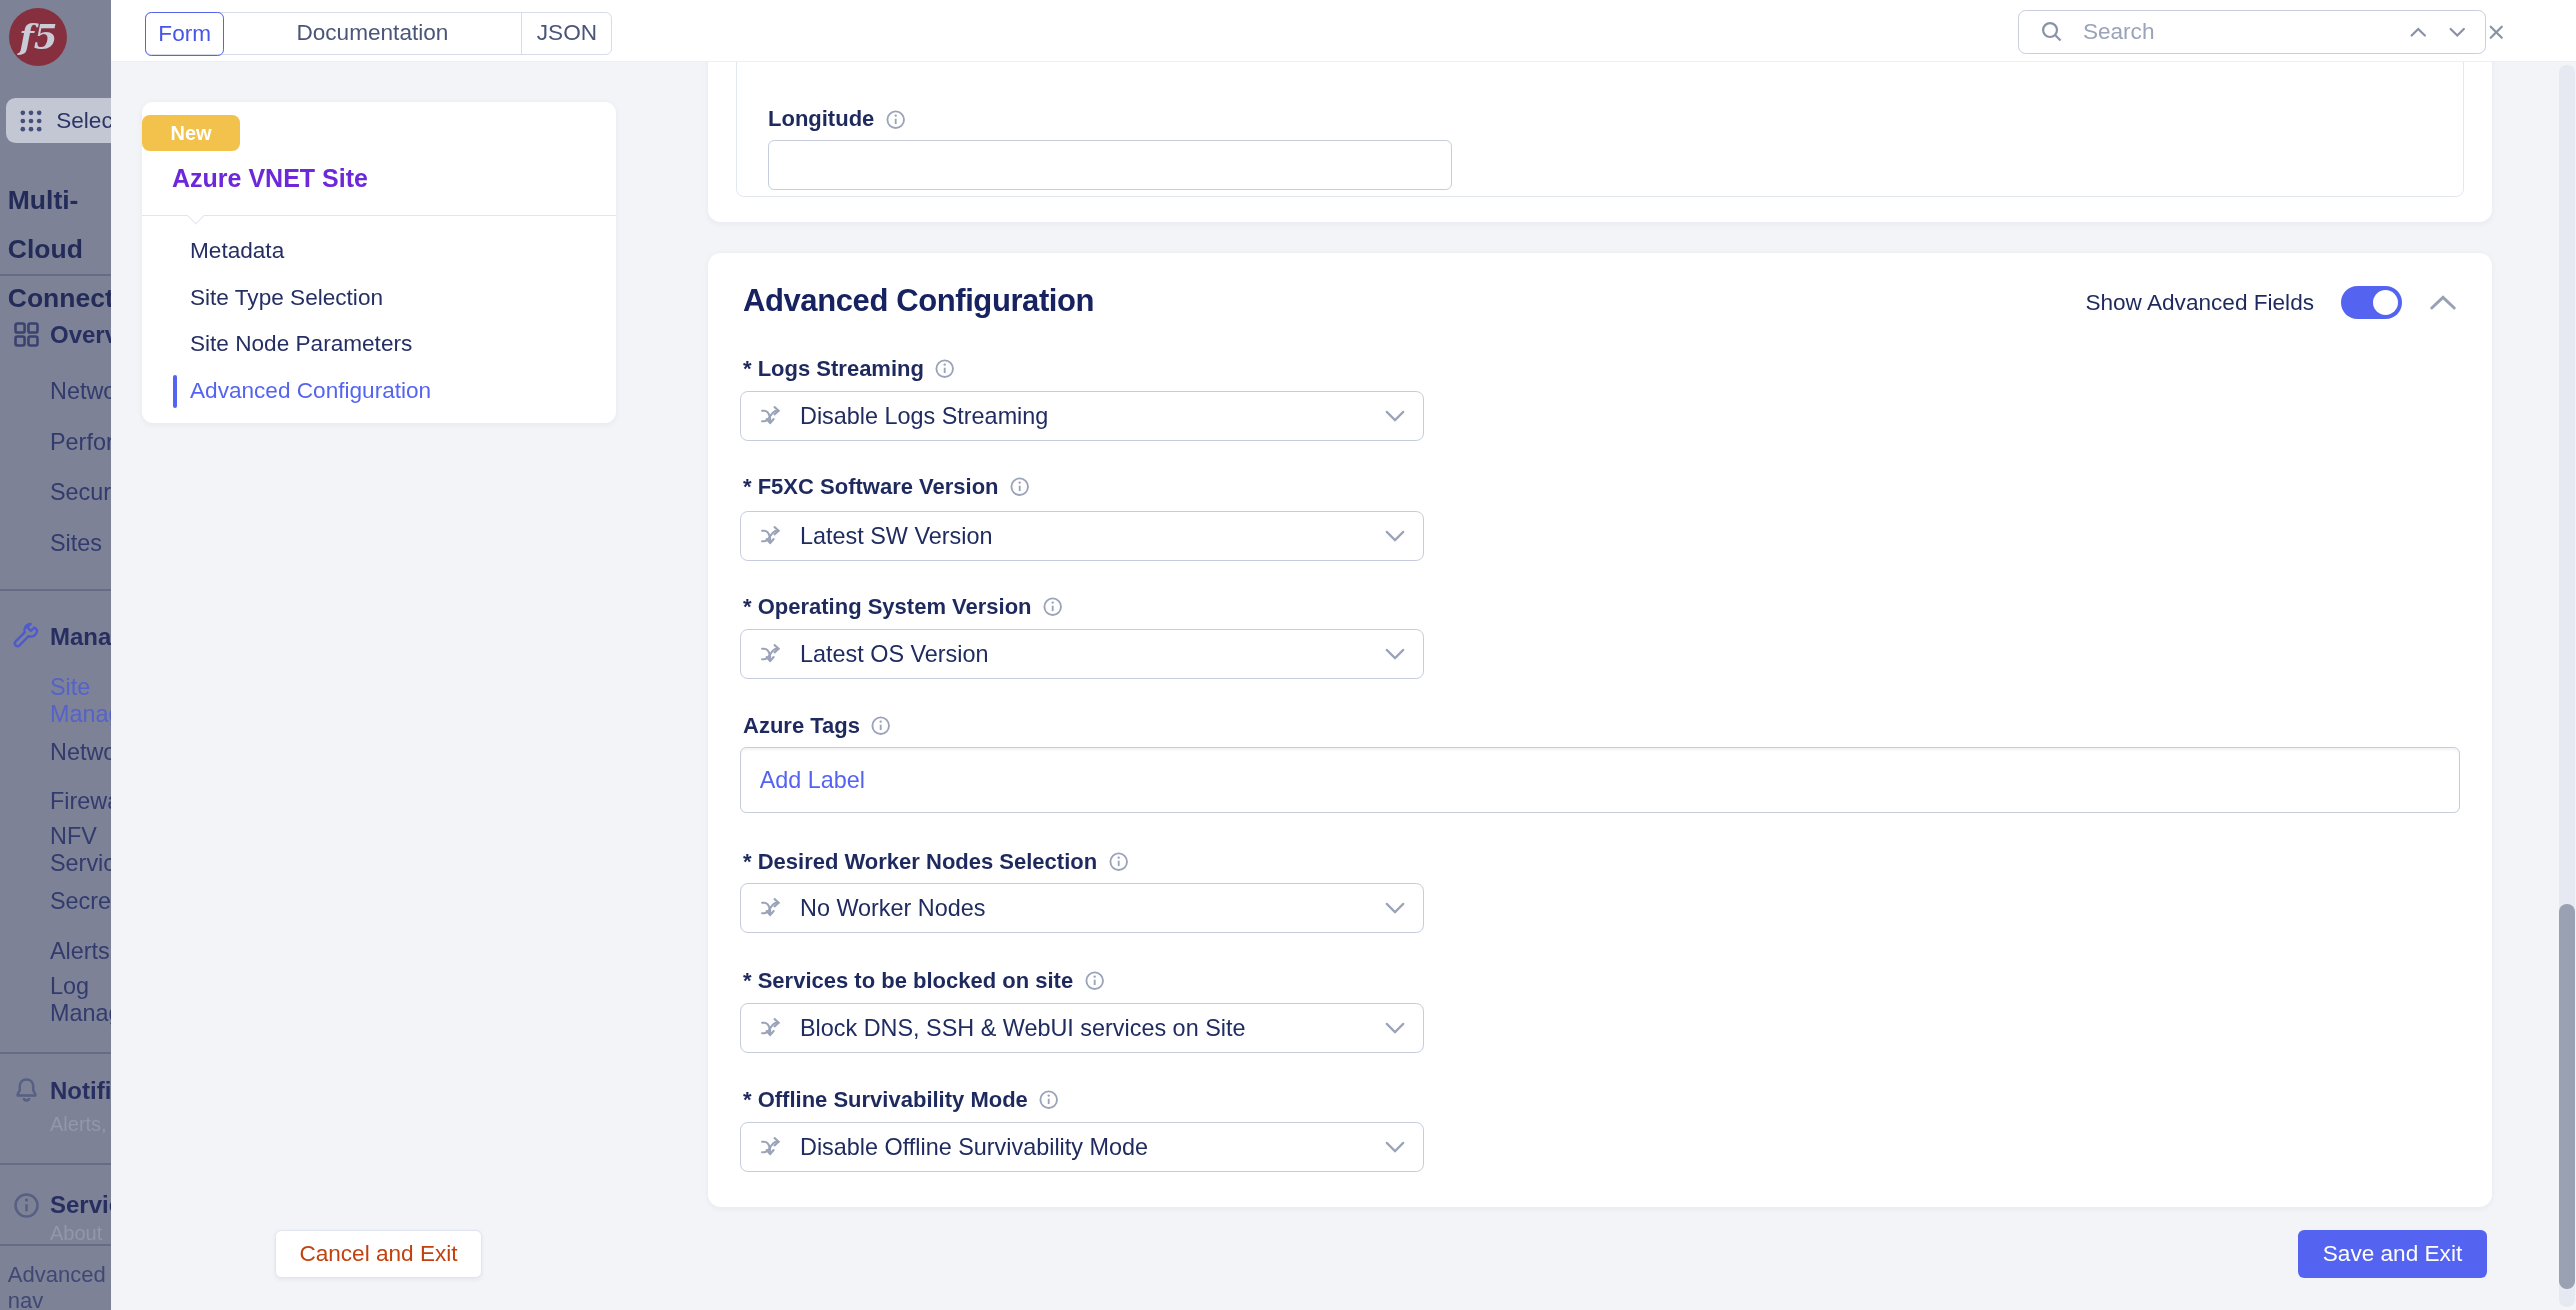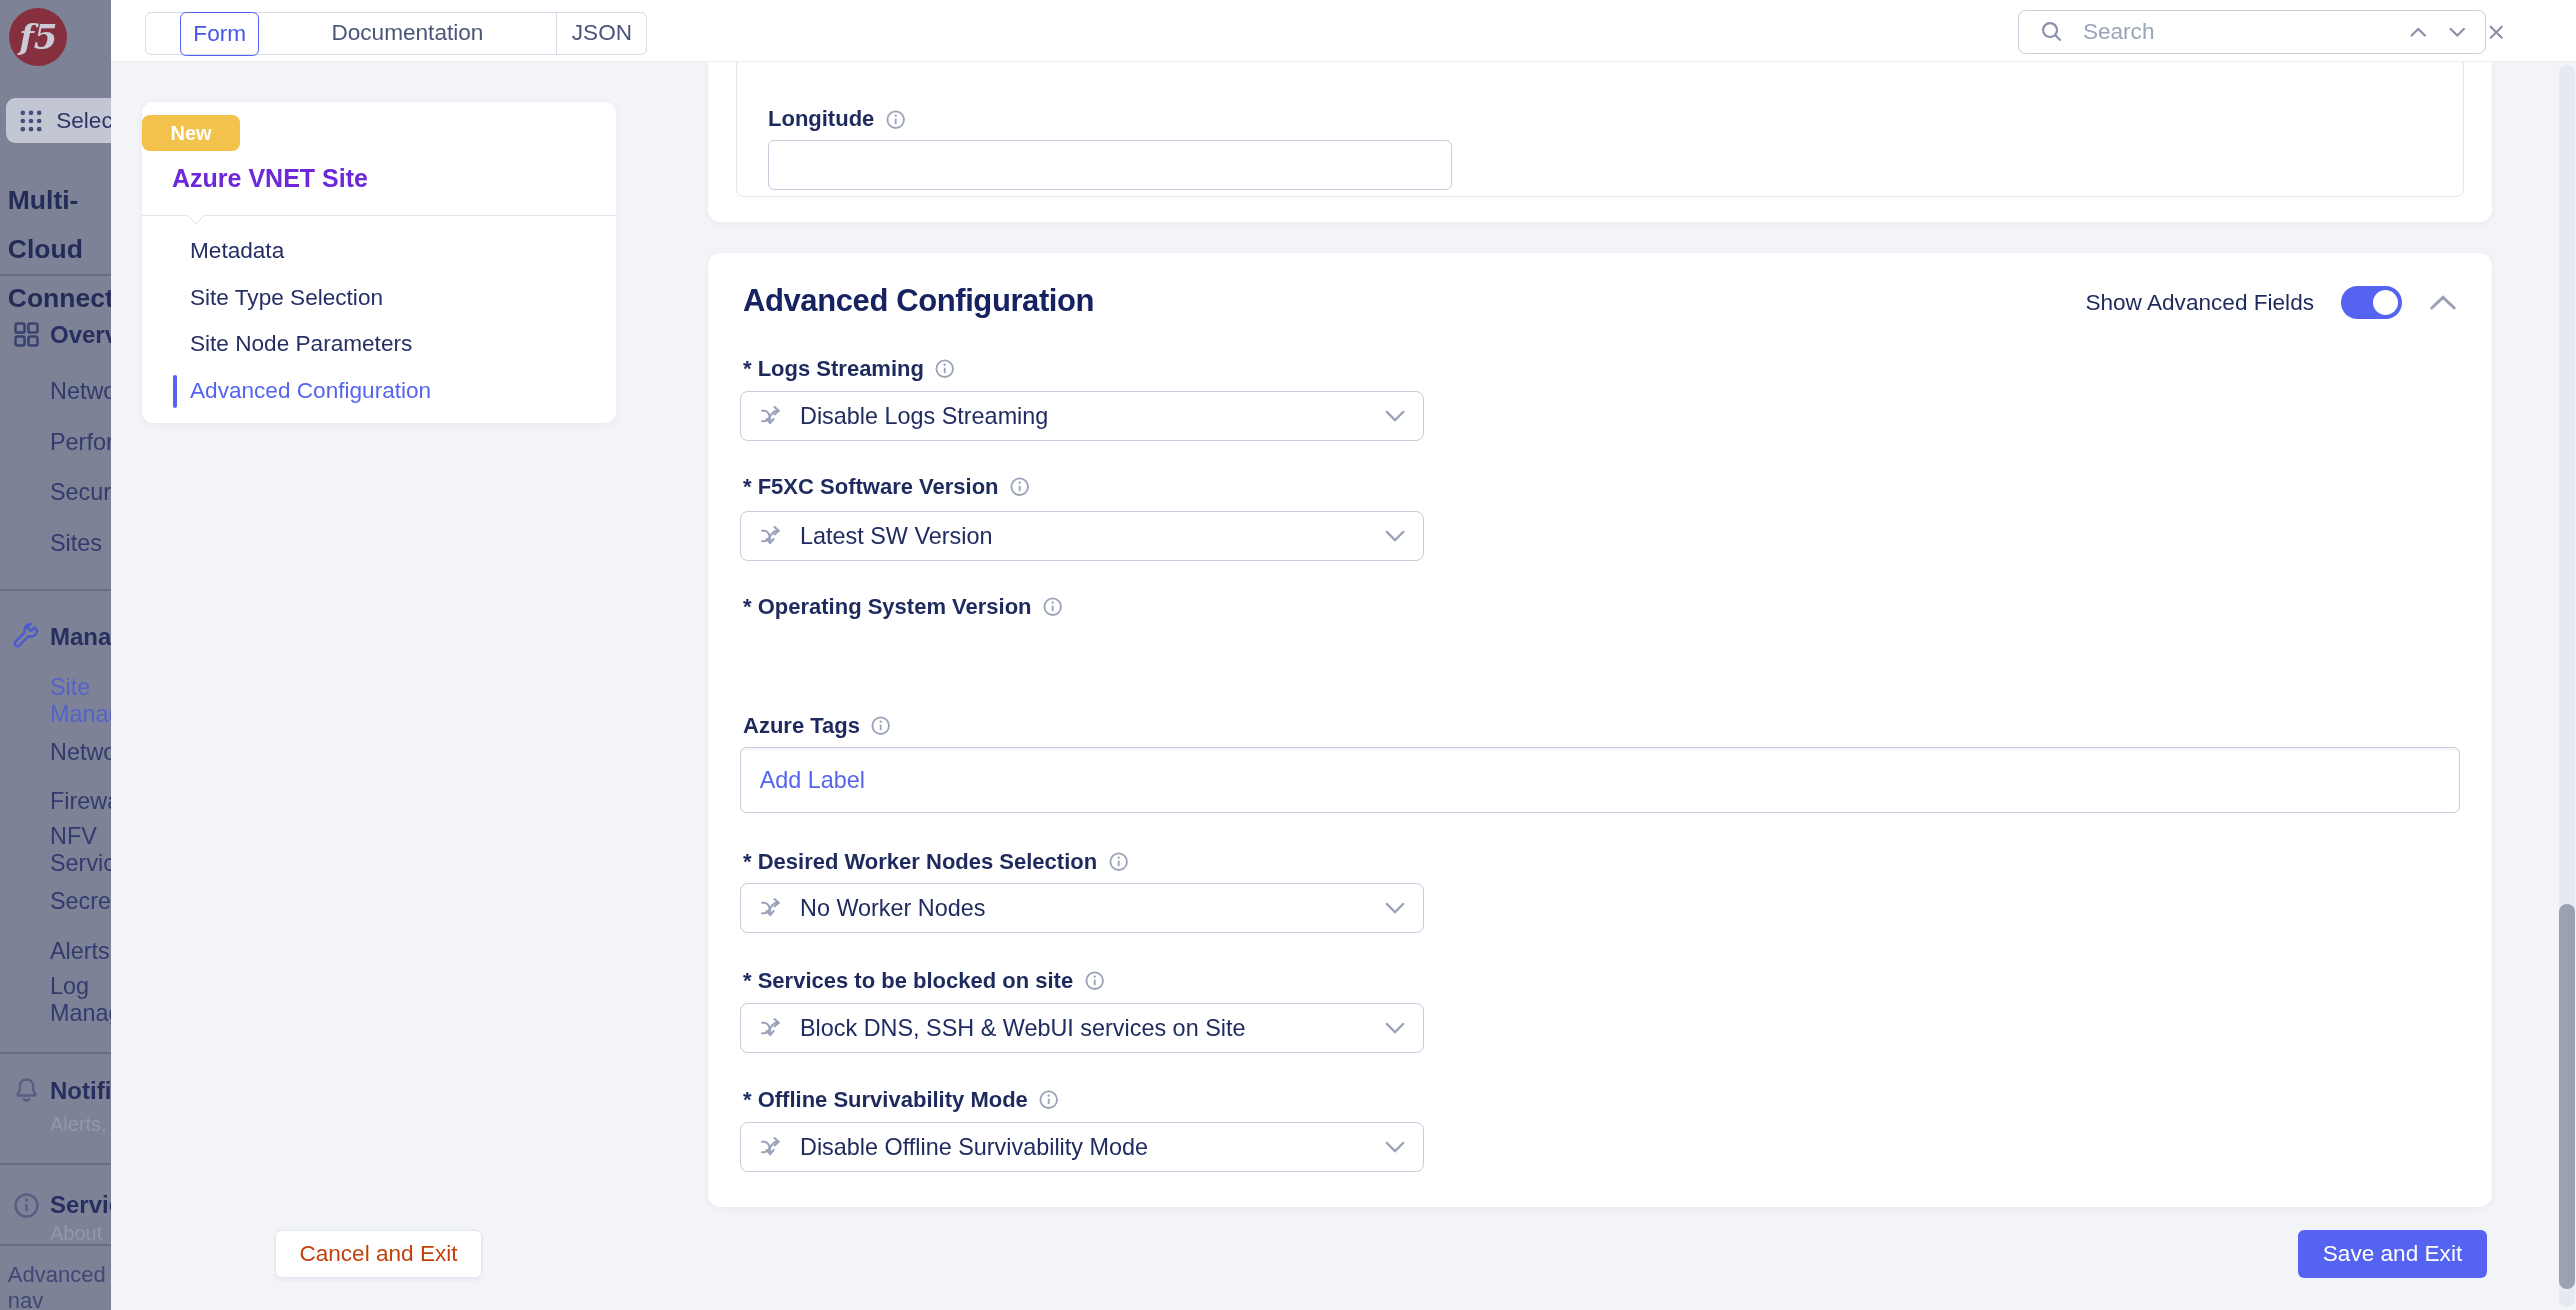--- a/index.html
+++ b/index.html
@@ -17,21 +17,21 @@
   .sb-div { position:absolute; left:0; width:111px; height:1.6px; background:rgba(45,52,88,0.28); }
   .sb-sect { position:absolute; left:50px; transform:translateY(-50%); font-size:24px; font-weight:bold; color:#272f60; }
   .sb-item { position:absolute; left:50px; transform:translateY(-50%); font-size:23.4px; color:#323b6d; }
   .sb-item.active { color:#5562c9; }
   .sb-sub { position:absolute; left:50px; transform:translateY(-50%); font-size:20px; color:#9298ac; }
   .sb-ic { position:absolute; left:11px; width:31px; height:31px; }
   .advnav { position:absolute; left:7.8px; top:1262px; font-size:22px; color:#3f4874; }
 
   
   .mheader { position:absolute; left:111px; top:0; width:2465px; height:62px; background:#ffffff; border-bottom:0.8px solid #eceef4; z-index:2; }
-  .tabgroup { position:absolute; left:34px; top:11.7px; height:43px; display:flex; border:0.8px solid #d8dce8; border-radius:6.2px; background:#fff;padding-left:35px; }
+  .tabgroup { position:absolute; left:34px; top:11.7px; height:43px; display:flex; border:0.8px solid #d8dce8; border-radius:6.2px; background:#fff; }
   .tab { display:flex; align-items:center; justify-content:center; font-size:22.6px; color:#4a5578; cursor:pointer; }
   .tab.t0 { width:79px; border:1.6px solid #5564f0; border-radius:6.2px; color:#4656e8; margin:-0.8px; height:44px; }
   .tab.t1 { width:298px; }
   .tab.t2 { width:90px; border-left:0.8px solid #d8dce8; }
   .searchbox { position:absolute; left:1907px; top:10px; width:468px; height:44px; border:1.6px solid #c8cedc; border-radius:7.8px; background:#fff; display:flex; align-items:center; padding:0 14px; }
   .searchbox input { border:none; outline:none; flex:1; font-size:22.6px; color:#1e2a5e; margin-left:11px; background:transparent; font-family:inherit; }
   .searchbox input::placeholder { color:#9aa3b8; }
   .s-sep { width:0.8px; height:26.5px; background:#d4d9e4; margin:0 12.5px; }
   .s-ic { width:26.5px; height:26.5px; margin:0 6.2px; flex:0 0 auto; cursor:pointer; }
 
@@ -272,20 +272,32 @@
       </div>
 
       <div class="flabel" style="left:35px; top:341px">
         <span>* Operating System Version</span>
         <svg class="info-ic" viewBox="0 0 24 24" fill="none" stroke="#9aa3b8" stroke-width="1.9">
             <circle cx="12" cy="12" r="8.5"></circle>
             <line x1="12" y1="11" x2="12" y2="16.5"></line>
             <circle cx="12" cy="7.8" r="1.2" fill="#9aa3b8" stroke="none"></circle>
           </svg>
       </div>
+      <div class="dd" style="left:32px; top:376px">
+        <svg class="branch" viewBox="0 0 24 24" fill="none" stroke="#9aa3b8" stroke-width="1.8" stroke-linecap="round" stroke-linejoin="round">
+          <path d="M3.5 16.5h1.6c5.5 0 5.5-9 11-9h1.6"></path>
+            <polyline points="14.2,4.4 17.7,7.5 14.2,10.6"></polyline>
+          <path d="M3.5 7.5h1.6c3 0 4.4 2.7 5 5.3.2 1 .3 2.1.3 3v1.5"></path>
+            <polyline points="7.4,14.6 10.4,18.1 13.4,14.6"></polyline>
+        </svg>
+        <span class="val">Latest OS Version</span>
+        <svg class="chev" viewBox="0 0 16 10" fill="none" stroke="#9aa3b8" stroke-width="1.6" stroke-linecap="round">
+            <polyline points="2,2 8,8 14,2"></polyline>
+          </svg>
+      </div>
 
       <div class="flabel" style="left:35px; top:460px">
         <span>Azure Tags</span>
         <svg class="info-ic" viewBox="0 0 24 24" fill="none" stroke="#9aa3b8" stroke-width="1.9">
             <circle cx="12" cy="12" r="8.5"></circle>
             <line x1="12" y1="11" x2="12" y2="16.5"></line>
             <circle cx="12" cy="7.8" r="1.2" fill="#9aa3b8" stroke="none"></circle>
           </svg>
       </div>
       <div class="tagsfield" style="left:32px; top:494px">

